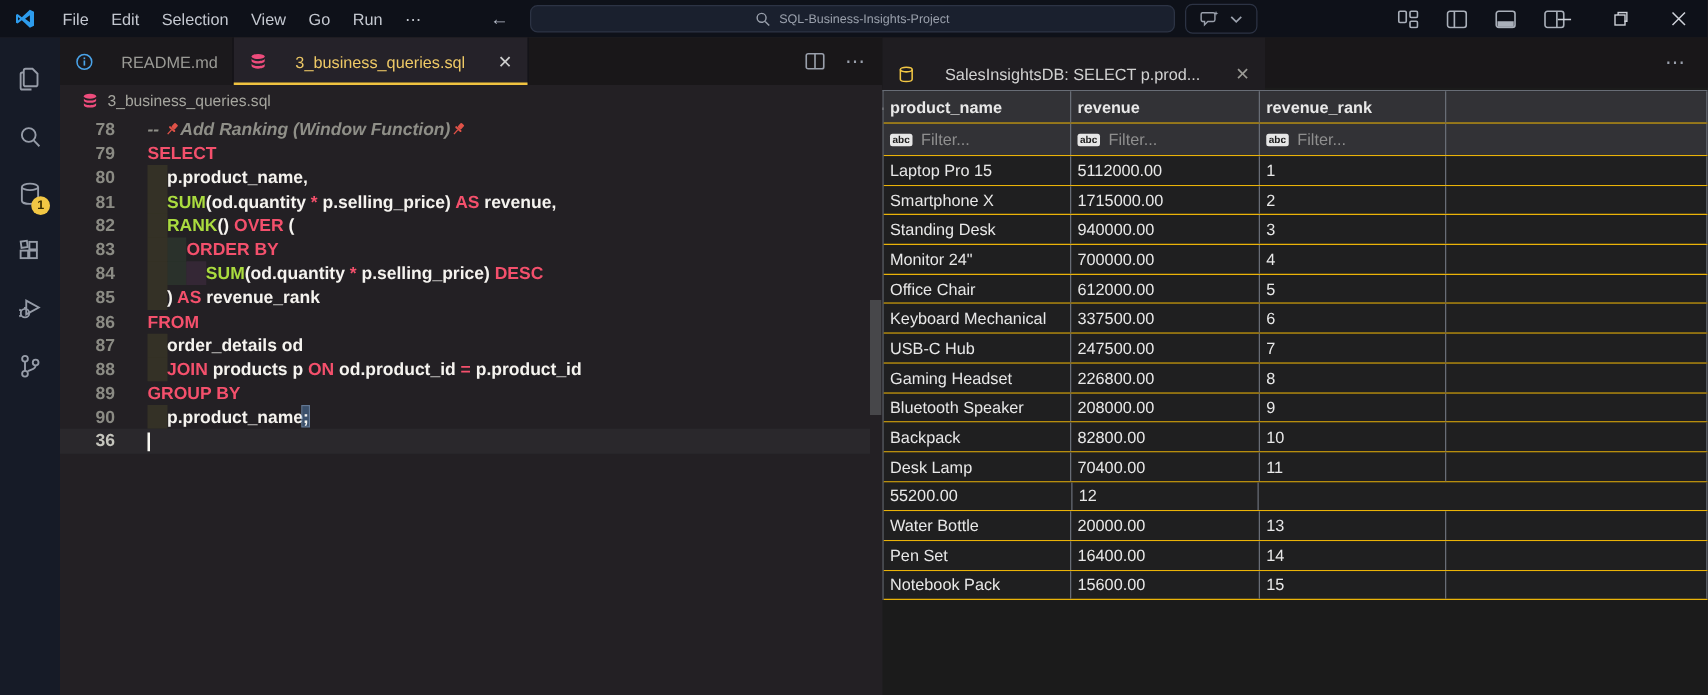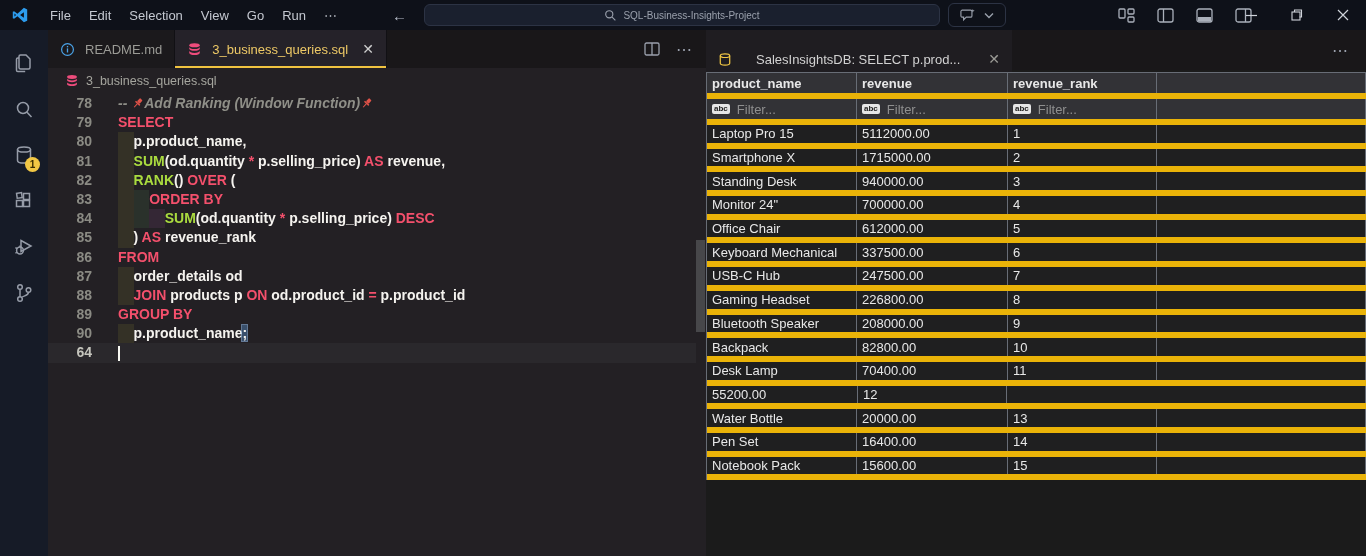--- a/index.html
+++ b/index.html
@@ -28,21 +28,21 @@
   #activitybar { position:absolute; left:0; top:30px; width:48px; height:526px;
     background:#161b27; display:flex; flex-direction:column; align-items:center; padding-top:10px; }
   .act-item { position:relative; width:48px; height:46px; display:flex; align-items:center; justify-content:center; }
   .badge { position:absolute; right:8px; bottom:6px; min-width:15px; height:15px; border-radius:50%;
     background:#f2c744; color:#3a2d00; font-size:10px; font-weight:bold;
     display:flex; align-items:center; justify-content:center; }
 
   
   #group1 { position:absolute; left:48px; top:30px; width:658px; height:526px; background:#232024; }
   #g1-tabs { position:absolute; left:0; top:0; width:658px; height:38px; background:#191719; display:flex; }
-  .tab { height:38px; display:flex; align-items:center; padding:0 12px; gap:10px; font-size:13px;
+  .tab { height:38px; display:flex; align-items:center; padding:0 12px; gap:22px; font-size:13px;
     border-right:1px solid #111014; position:relative; }
   .tab.inactive { background:#1b191c; color:#9b9b96; }
   .tab.active { background:#252229; color:#eec966; }
   .tab.active .underline { position:absolute; left:0; bottom:0; width:100%; height:2.5px; background:#f0c340; }
   .tab-close { font-size:14px; color:#cfcfcf; margin-left:4px; }
   .g1-tab-actions { margin-left:auto; display:flex; align-items:center; gap:16px; padding-right:14px; color:#9aa0ac; }
   #breadcrumb { position:absolute; left:0; top:38px; width:658px; height:26px;
     display:flex; align-items:center; gap:7px; padding-left:17px; color:#a5a59e; font-size:12.5px; }
 
   
@@ -70,21 +70,21 @@
   
   #group2 { position:absolute; left:706px; top:30px; width:660px; height:526px; background:#1b1b1b; }
   #g2-tabs { position:absolute; left:0; top:0; width:660px; height:40px; background:#191719; display:flex; }
   #g2-tab { height:58px; display:flex; align-items:center; gap:24px; padding:0 12px;
     background:#1f1d21; color:#d2d2d2; font-size:13px; position:relative; }
   #g2-tab .underline { position:absolute; left:0; bottom:0; width:100%; height:2px; background:#aeaeae; }
   #g2-tab-actions { margin-left:auto; padding-right:18px; display:flex; align-items:center; color:#9aa0ac; }
 
   #results-table { position:absolute; left:0; top:42px; width:660px; border-top:1px solid #686d76;
     border-left:1px solid #686d76; color:#e8e8e8; font-size:13px; }
-  .tr { display:flex; border-bottom:6px solid #eab308; }
+  .tr { display:flex; border-bottom:1px solid #eab308; }
   .tr.head { background:#323236; height:26px; font-weight:bold; }
   .tr.filt { background:#323236; height:26px; }
   .tr.data { background:#1f1f20; height:23.7px; }
   .td { border-right:1px solid #686d76; display:flex; align-items:center; padding-left:5px; overflow:hidden; white-space:nowrap; }
   .c0 { width:150px; } .c1 { width:151px; } .c2 { width:149px; } .c3 { flex:1; }
   .abc-icon { background:#e6e6e6; color:#1c1c1c; font-size:8px; font-weight:bold;
     border-radius:2px; padding:1px 2px; margin-right:7px; line-height:1; }
   .filter-text { color:#8f8f8f; }
 
   svg { display:block; }
@@ -270,21 +270,21 @@
       <div class="cl"><span class="ln">81</span><span class="lc"><span class="ind i0"></span><span class="tk-f">SUM</span><span class="tk-t">(od.quantity </span><span class="tk-k">*</span><span class="tk-t"> p.selling_price) </span><span class="tk-k">AS</span><span class="tk-t"> revenue,</span></span></div>
       <div class="cl"><span class="ln">82</span><span class="lc"><span class="ind i0"></span><span class="tk-f">RANK</span><span class="tk-t">() </span><span class="tk-k">OVER</span><span class="tk-t"> (</span></span></div>
       <div class="cl"><span class="ln">83</span><span class="lc"><span class="ind i0"></span><span class="ind i1"></span><span class="tk-k">ORDER BY</span></span></div>
       <div class="cl"><span class="ln">84</span><span class="lc"><span class="ind i0"></span><span class="ind i1"></span><span class="ind i2"></span><span class="tk-f">SUM</span><span class="tk-t">(od.quantity </span><span class="tk-k">*</span><span class="tk-t"> p.selling_price) </span><span class="tk-k">DESC</span></span></div>
       <div class="cl"><span class="ln">85</span><span class="lc"><span class="ind i0"></span><span class="tk-t">) </span><span class="tk-k">AS</span><span class="tk-t"> revenue_rank</span></span></div>
       <div class="cl"><span class="ln">86</span><span class="lc"><span class="tk-k">FROM</span></span></div>
       <div class="cl"><span class="ln">87</span><span class="lc"><span class="ind i0"></span><span class="tk-t">order_details od</span></span></div>
       <div class="cl"><span class="ln">88</span><span class="lc"><span class="ind i0"></span><span class="tk-k">JOIN</span><span class="tk-t"> products p </span><span class="tk-k">ON</span><span class="tk-t"> od.product_id </span><span class="tk-k">=</span><span class="tk-t"> p.product_id</span></span></div>
       <div class="cl"><span class="ln">89</span><span class="lc"><span class="tk-k">GROUP BY</span></span></div>
       <div class="cl"><span class="ln">90</span><span class="lc"><span class="ind i0"></span><span class="tk-t">p.product_name</span><span class="tk-hl">;</span></span></div>
-      <div class="cl cur-line"><span class="ln cur">64</span><span class="lc"><span class="cursor"></span></span></div>
+      <div class="cl cur-line"><span class="ln cur">36</span><span class="lc"><span class="cursor"></span></span></div>
     </div>
   <div id="editor-scrollbar">
     <div id="editor-scroll-thumb"></div>
   </div>
 </div>
 
 <div id="group2">
   <div id="g2-tabs">
     <div id="g2-tab">
       <svg width="14" height="15" viewBox="0 0 16 16" fill="none" stroke="#f2c744" stroke-width="1.4">

